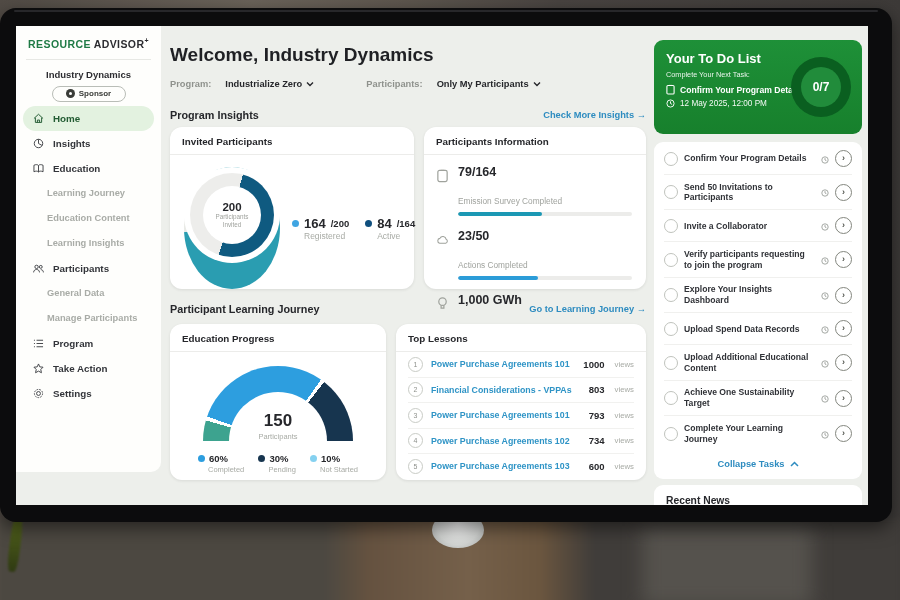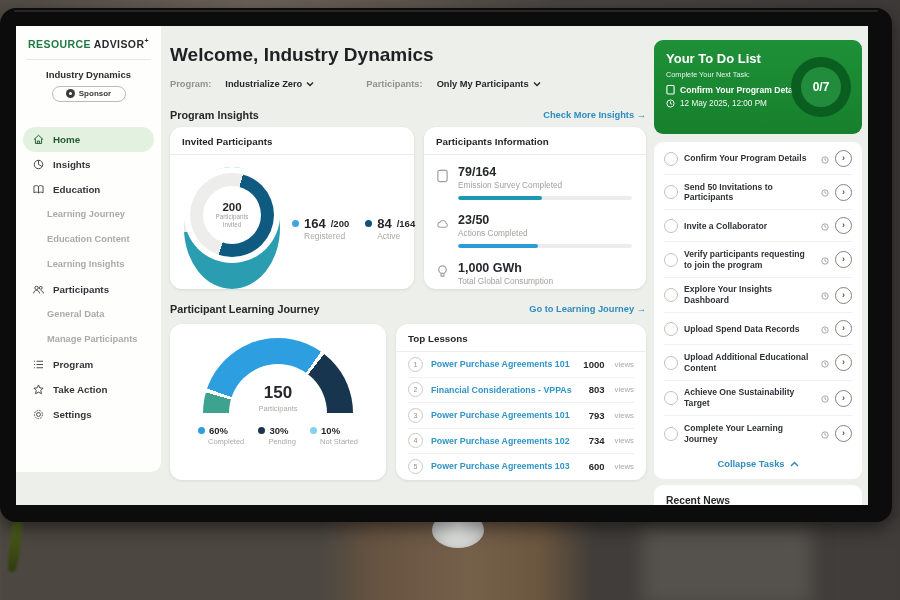--- a/index.html
+++ b/index.html
@@ -22,21 +22,21 @@
   
   .sidebar{position:absolute;left:0;top:0;width:145px;height:446px;background:#fefefc;border-radius:0 0 10px 0;}
   .logo{margin-top:11px;text-align:center;font-size:10.5px;font-weight:700;letter-spacing:.4px;}
   .logo .p1{color:#1f7a45;} .logo .p2{color:#2c2c30;} .logo sup{font-size:7px;color:#2c2c30;}
   .side-div{height:1px;background:#e7e8e4;margin:9px 10px 0 10px;}
   .org{margin-top:9px;text-align:center;font-size:9.5px;font-weight:700;color:#2d2d31;}
   .sponsor{margin:6px auto 0;width:64px;display:flex;align-items:center;justify-content:center;gap:4px;
            border:1px solid #b9bdb7;border-radius:10px;padding:2.5px 4px;font-size:8px;font-weight:700;color:#3a3c38;cursor:pointer;}
   .sponsor .sdot{width:9px;height:9px;border-radius:50%;background:#3a3c38;position:relative;}
   .sponsor .sdot::after{content:"";position:absolute;left:3px;top:3px;width:3px;height:3px;border-radius:50%;background:#fff;}
-  .nav{margin-top:25px;}
+  .nav{margin-top:4px;}
   .nav-item{display:flex;align-items:center;height:25px;padding-left:16px;gap:8px;
             font-size:9.8px;font-weight:700;color:#33353a;cursor:pointer;}
   .nav-item svg{flex:0 0 auto;}
   .nav-item.sub{padding-left:31px;font-size:9.3px;font-weight:600;color:#a9aca7;}
   .nav-item.active{background:#e3f2e0;margin:0 7px;padding-left:9px;border-radius:14px;color:#235c33;}
 
   
   .main{position:absolute;left:154px;top:0;width:478px;height:479px;}
   .welcome{position:absolute;left:0;top:18px;font-size:19px;font-weight:700;color:#1f2024;}
   .filters{position:absolute;left:0;top:53px;display:flex;gap:52px;align-items:center;}
@@ -66,21 +66,21 @@
   .leg-val{font-size:13px;font-weight:800;color:#26272b;}
   .leg-total{font-size:9.5px;font-weight:700;color:#26272b;}
   .leg-lab{font-size:8.5px;color:#a8aba5;margin-left:12px;}
 
   
   .pinfo-body{padding:10px 14px 0 12px;}
   .metric{display:flex;gap:8px;margin-bottom:13px;}
   .m-icon{flex:0 0 14px;color:#9fa29c;margin-top:3px;}
   .m-main{flex:1;}
   .m-val{font-size:12.5px;font-weight:800;color:#26272b;}
-  .m-lab{font-size:8.3px;color:#a0a39e;margin-top:1px;}
+  .m-lab{font-size:8.3px;color:#a0a39e;margin-top:17px;}
   .bar{height:4px;border-radius:2px;background:#ececea;margin-top:6px;overflow:hidden;}
   .bar i{display:block;height:100%;border-radius:2px;width:calc(var(--p)*1%);background:var(--c);}
 
   
   .gauge-wrap{display:flex;flex-direction:column;align-items:center;padding-top:14px;}
   .gauge{position:relative;width:150px;height:75px;border-radius:150px 150px 0 0;
      background:conic-gradient(from 270deg at 50% 100%,
        var(--c3) 0deg, var(--c3) calc(var(--p3)*1.8deg - 2deg),
        #ffffff calc(var(--p3)*1.8deg - 2deg), #ffffff calc(var(--p3)*1.8deg + 1deg),
        var(--c1) calc(var(--p3)*1.8deg + 1deg), var(--c1) calc((var(--p3) + var(--p1))*1.8deg - 1deg),
@@ -336,20 +336,21 @@
 
       <div class="sec-header" style="top:277px;">
         <span class="sec-title">Participant Learning Journey</span>
         <span class="sec-link">
           <span>Go to Learning Journey</span>
           <span class="arrow">→</span>
         </span>
       </div>
 
       <div class="card" style="left:0;top:298px;width:216px;height:156px;">
+        <div class="card-title">Education Progress</div>
         <div class="gauge-wrap">
           <div class="gauge" style="--p1: 60; --c1: #2d9edf; --p2: 30; --c2: #17354f; --p3: 10; --c3: #3da38f;">
             <div class="gauge-center">
               <div class="gc-val">150</div>
               <div class="gc-lab">Participants</div>
             </div>
           </div>
           <div class="gauge-legend">
             <div class="gl-item">
               <div class="gl-line">

